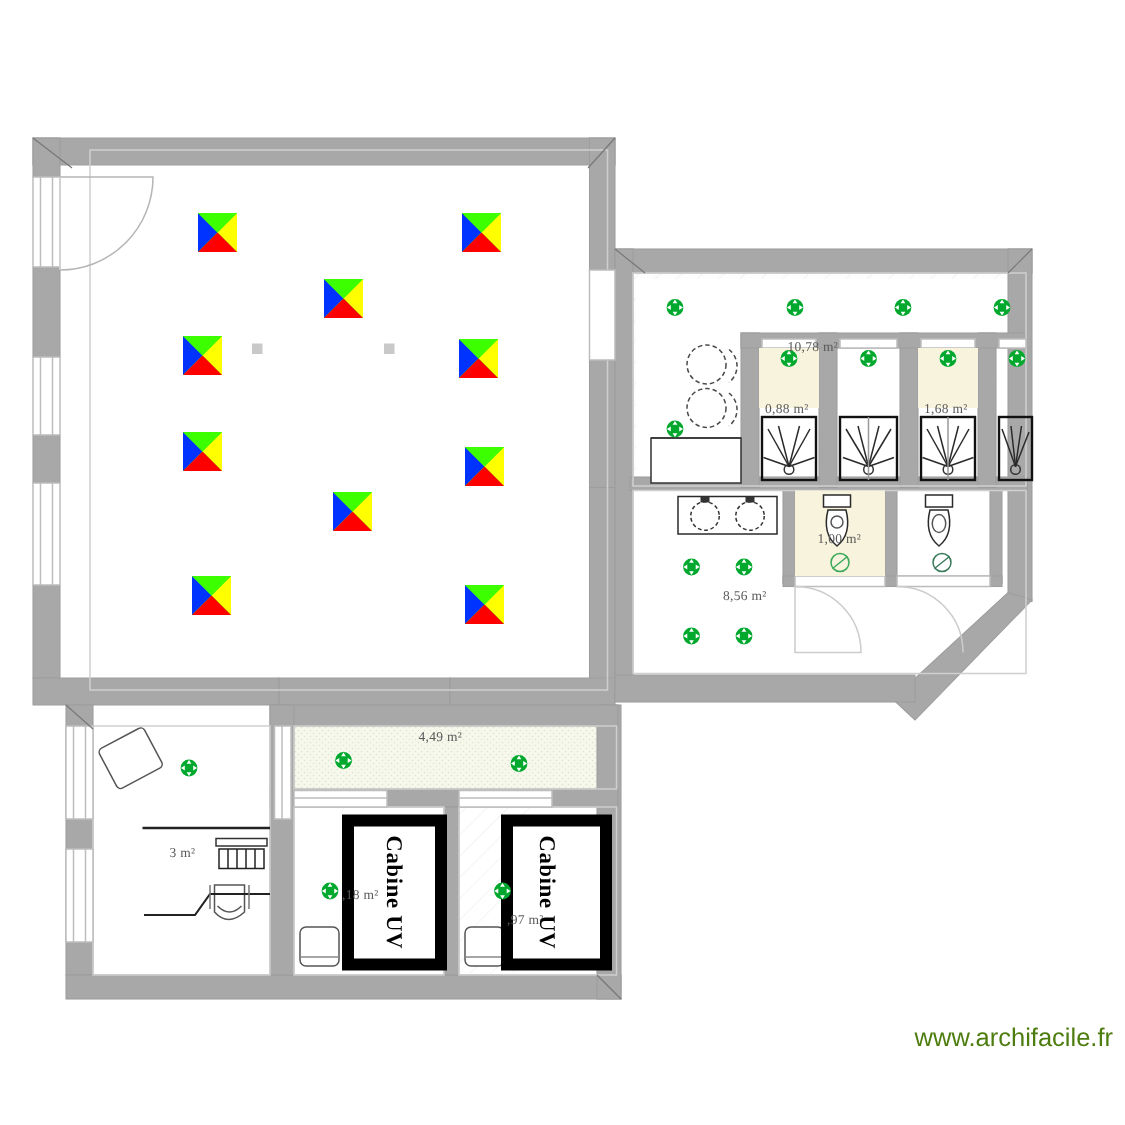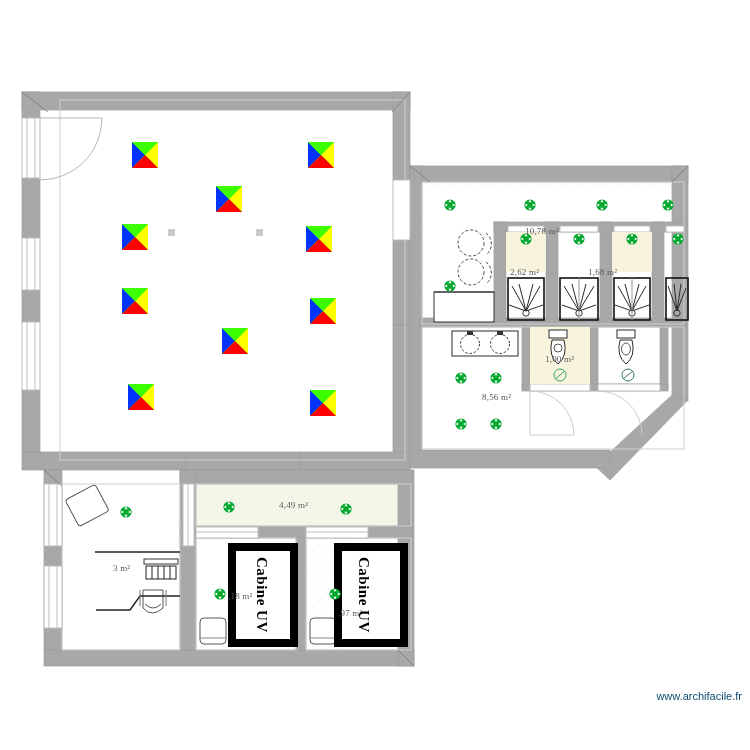--- a/index.html
+++ b/index.html
@@ -37,22 +37,22 @@
     color: #000000;
     white-space: nowrap;
     transform-origin: 0 0;
     letter-spacing: 0.5px;
   }
   .watermark {
     position: absolute;
     right: 8px;
     bottom: 48px;
     font-family: "Liberation Sans", sans-serif;
-    font-size: 11px;
-    color: #0c4a6e;
+    font-size: 17px;
+    color: #4d7c0f;
   }
   .quad {
     position: absolute;
     width: 26px;
     height: 26px;
   }
   .quad svg { display:block; }
   .light {
     position: absolute;
     width: 12px;
@@ -558,25 +558,25 @@
     </svg>
   </div>
 <div class="light" style="left:329px; top:588px;">
     <svg width="12" height="12" viewBox="0 0 12 12">
       <circle cx="6" cy="6" r="5.6" fill="#00a82d"></circle>
       <path d="M6 0.6 L7.6 3.2 L4.4 3.2 Z M6 11.4 L7.6 8.8 L4.4 8.8 Z M0.6 6 L3.2 4.4 L3.2 7.6 Z M11.4 6 L8.8 4.4 L8.8 7.6 Z" fill="#ffffff"></path>
     </svg>
   </div>
 
 <div class="area-label" style="left:525px; top:226px;">10,78 m²</div>
-<div class="area-label" style="left:510px; top:267px;">2,62 m²</div>
-<div class="area-label" style="left:588px; top:267px;">1,68 m²</div>
+<div class="area-label" style="left:510px; top:267px;">0,88 m²</div>
+<div class="area-label" style="left:616px; top:267px;">1,68 m²</div>
 <div class="area-label" style="left:545px; top:354px;">1,00 m²</div>
 <div class="area-label" style="left:482px; top:392px;">8,56 m²</div>
-<div class="area-label" style="left:279px; top:500px;">4,49 m²</div>
+<div class="area-label" style="left:279px; top:486px;">4,49 m²</div>
 <div class="area-label" style="left:113px; top:563px;">3 m²</div>
 <div class="area-label" style="left:228px; top:591px;">,18 m²</div>
 <div class="area-label" style="left:338px; top:608px;">,97 m²</div>
 
 <div class="cabin-label" style="left:270px; top:557px; transform: rotate(90deg);">Cabine UV</div>
 <div class="cabin-label" style="left:372px; top:557px; transform: rotate(90deg);">Cabine UV</div>
 
 <div class="watermark">www.archifacile.fr</div>
 
 </body></html>

